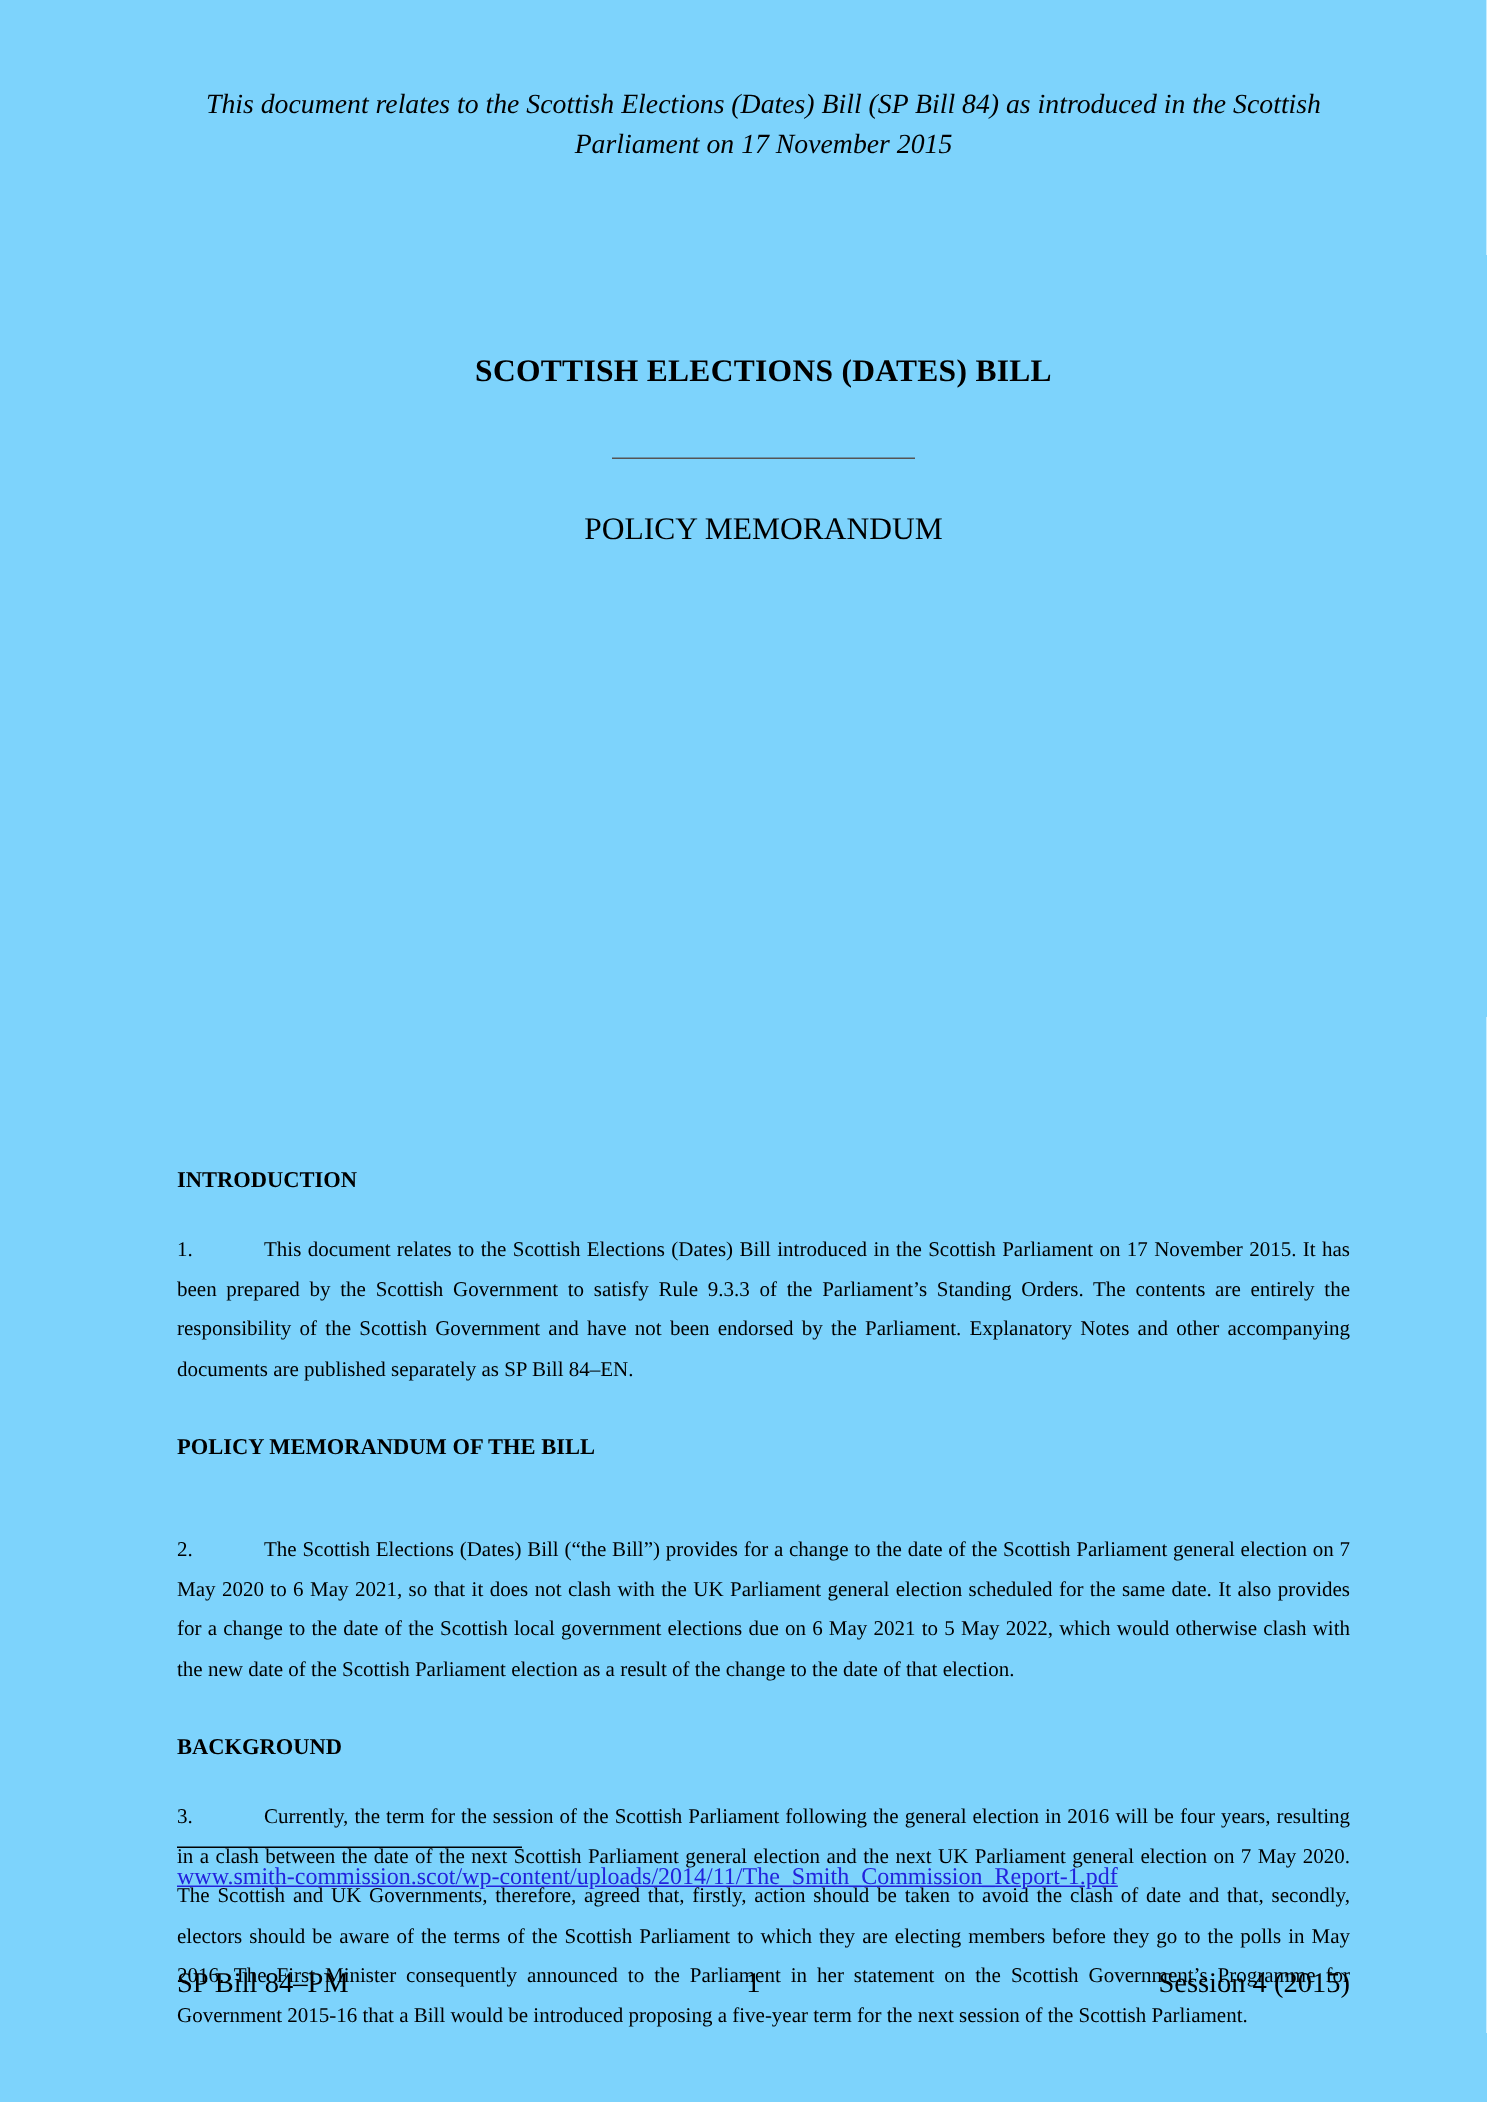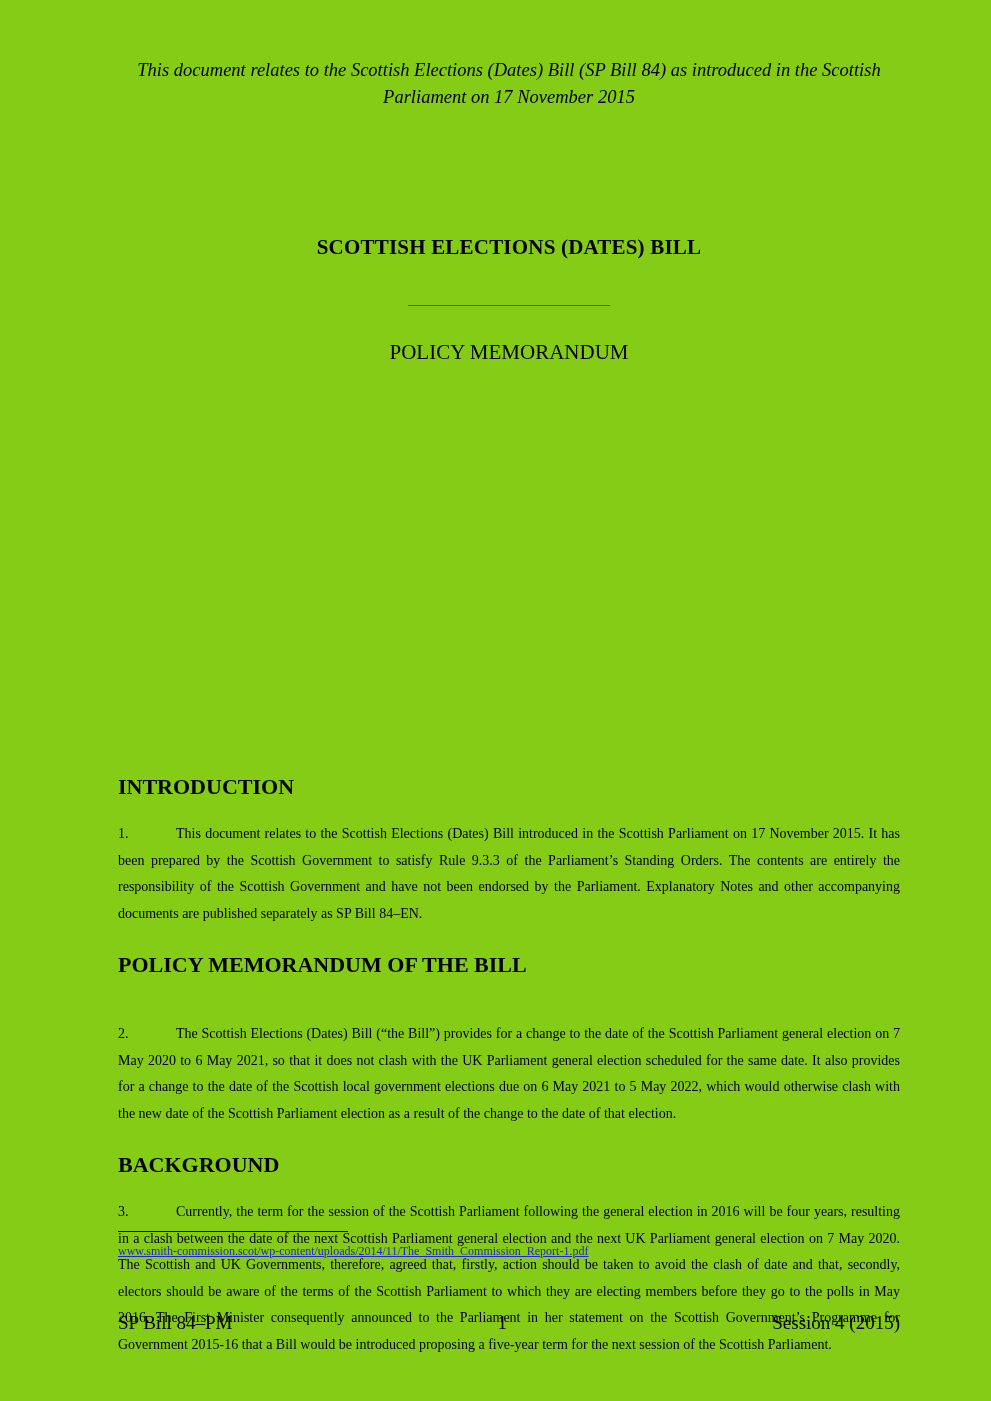--- a/index.html
+++ b/index.html
@@ -9,21 +9,21 @@
   }
   body {
     font-family: "Liberation Serif", "DejaVu Serif", serif;
     color: #000000;
   }
   .page {
     position: relative;
     width: 991px;
     height: 1401px;
     margin: 0 auto;
-    background: #84cc16;
+    background: #7dd3fc;
     overflow: hidden;
     box-sizing: border-box;
   }
   .content {
     position: absolute;
     left: 118px;
     top: 0;
     width: 782px;
   }
 
@@ -64,21 +64,21 @@
     margin-top: 32px;
     text-align: center;
     font-weight: normal;
     font-size: 21px;
     line-height: 26px;
   }
 
   
   .section-heading {
     font-weight: bold;
-    font-size: 22px;
+    font-size: 15px;
     line-height: 24px;
     margin-top: 0;
   }
   .sub-heading {
     font-weight: bold;
     font-size: 19.5px;
     line-height: 24px;
   }
   .para {
     font-size: 14px;
@@ -115,21 +115,21 @@
     line-height: 21px;
   }
   .footnote-text sup {
     font-size: 0.7em;
     vertical-align: super;
     line-height: 0;
   }
   .footnote-link {
     color: #2222dd;
     text-decoration: underline;
-    font-size: 12px;
+    font-size: 16px;
     line-height: 21px;
     display: inline-block;
     cursor: pointer;
     text-align: right;
   }
 
   
   .page-footer {
     position: absolute;
     left: 118px;

